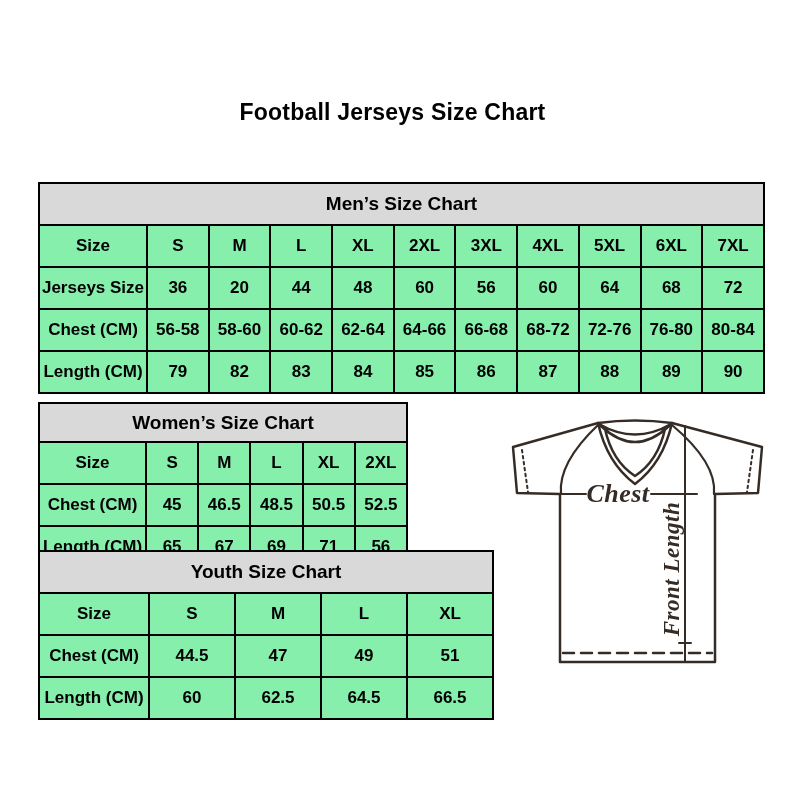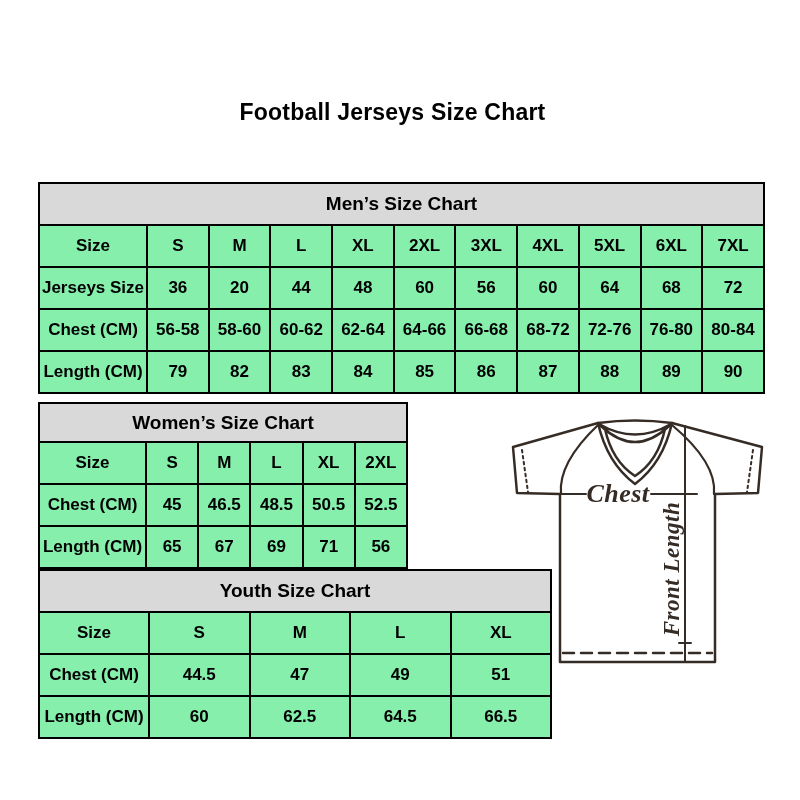--- a/index.html
+++ b/index.html
@@ -21,21 +21,21 @@
     font-weight:bold; font-size:17px; color:#000;
   }
   table.size-table th.title-cell {
     background:#d9d9d9; font-size:19px;
   }
   table.mens   { left:38px; top:148px; width:727px; }
   table.mens   .c0 { width:108px; }
   table.womens { left:38px; top:368px; width:370px; }
   table.womens .c0 { width:107px; }
   table.womens th.title-cell { height:37px; }
-  table.youth  { left:38px; top:535px; width:514px; }
+  table.youth  { left:38px; top:516px; width:456px; }
   table.youth  .c0 { width:110px; }
   .jersey-wrap { position:absolute; left:500px; top:405px; width:275px; height:270px; }
   .jersey-label {
     font-family:"Liberation Serif", serif; font-style:italic; font-weight:bold;
     fill:#362c26;
   }
 </style>
 </head>
 <body>
 

